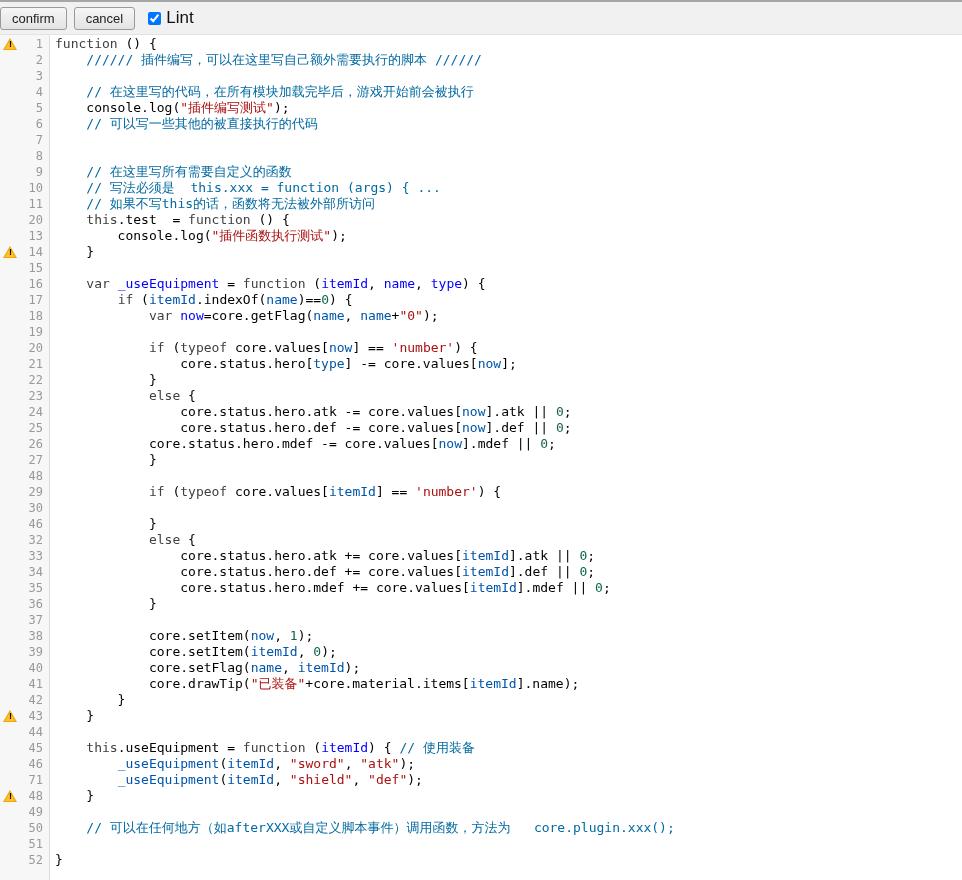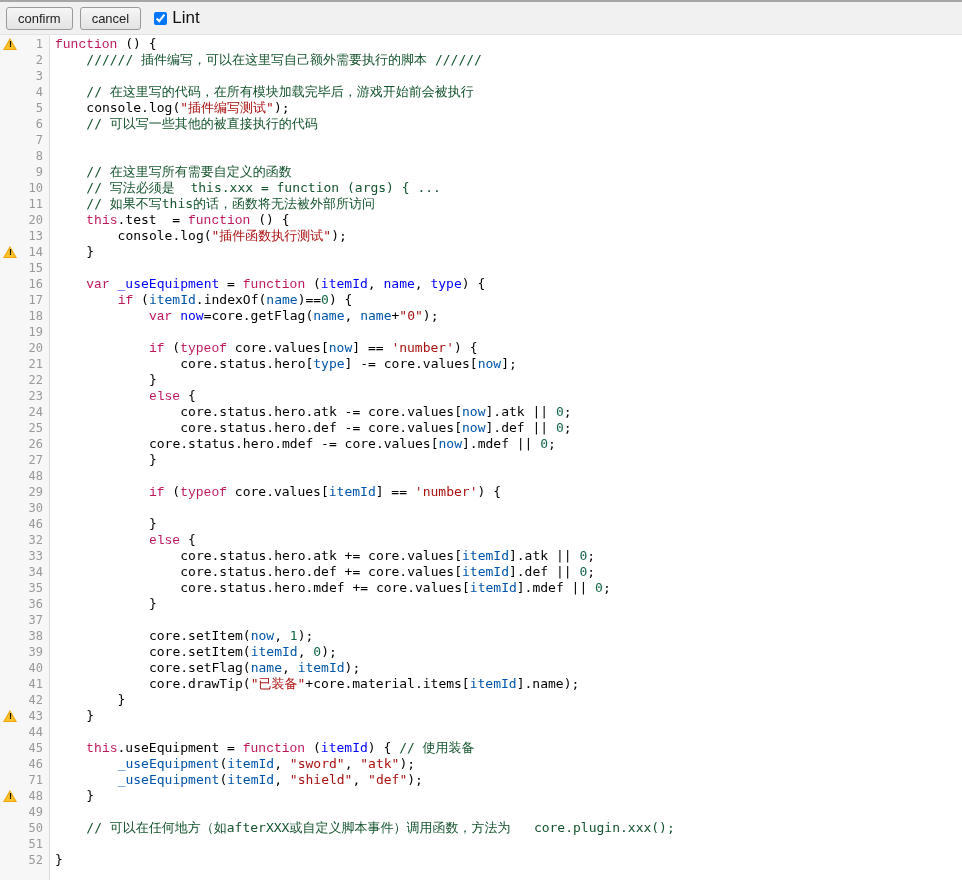--- a/index.html
+++ b/index.html
@@ -6,21 +6,20 @@
   html, body { width: 962px; height: 880px; background: #fff; overflow: hidden;
     font-family: "DejaVu Sans Mono", "Liberation Mono", monospace; }
 
   
   .toolbar {
     height: 35px; width: 100%;
     background: #f1f1f1;
     border-top: 2px solid #a6a6a6;
     border-bottom: 1px solid #e3e3e3;
     display: flex; align-items: center;
-    padding-left: 6px;
   }
   .toolbar button {
     font-family: "Liberation Sans", sans-serif;
     font-size: 13px; color: #222;
     background: linear-gradient(#f6f6f6, #e3e3e3);
     border: 1px solid #9a9a9a;
     border-radius: 3px;
     padding: 3px 11px;
     margin-right: 7px;
     cursor: pointer;
@@ -42,26 +41,26 @@
   .code-row { display: flex; height: 16px; line-height: 16px; }
   .marker { width: 20px; flex: 0 0 20px; display: flex; justify-content: center; align-items: center; }
   .lnum {
     width: 30px; flex: 0 0 30px; text-align: right; padding-right: 7px;
     color: #999; font-size: 12px;
   }
   .lcode { white-space: pre; font-size: 13px; padding-left: 5px; color: #000; }
 
   
   .c-p { color: #000; }
-  .c-k { color: #be185d; font-family: Liberation Mono, monospace; }
+  .c-k { color: #404040; }
   .c-d { color: #00f; }
   .c-v { color: #05a; }
   .c-s { color: #a11; }
   .c-n { color: #164; }
-  .c-c { color: #14532d; }
+  .c-c { color: #0369a1; }
 
   
   .warn-tri {
     position: relative; width: 0; height: 0;
     border-left: 7px solid transparent;
     border-right: 7px solid transparent;
     border-bottom: 12px solid #f0a50a;
   }
   .warn-tri::before {
     content: ""; position: absolute; left: -5px; top: 2px;

